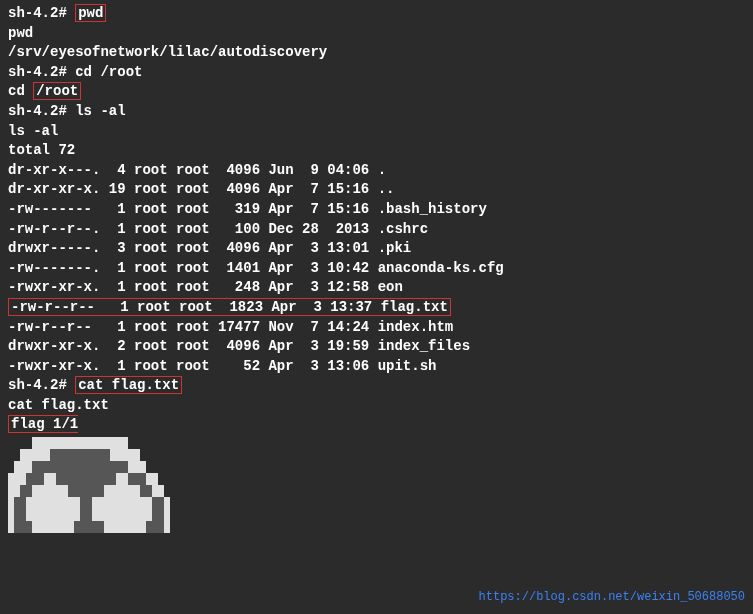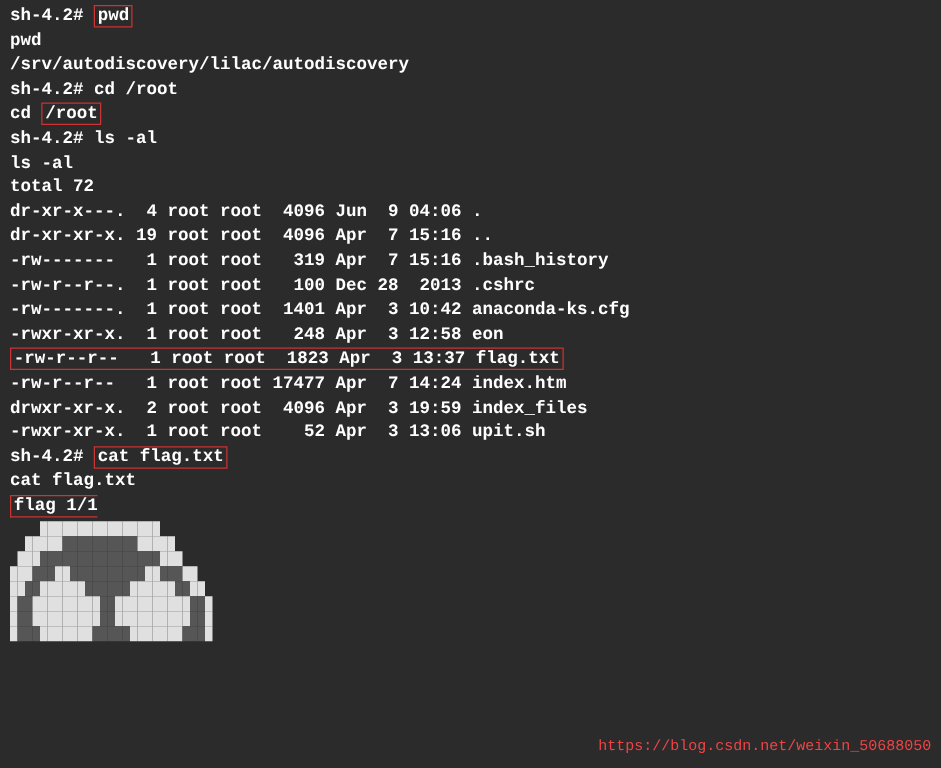--- a/index.html
+++ b/index.html
@@ -40,47 +40,48 @@
       height: 12px;
       display: inline-block;
     }
     .w { background: #e0e0e0; }
     .g { background: #565656; }
     .b { background: transparent; }
     .watermark {
       position: absolute;
       bottom: 8px;
       right: 8px;
-      color: #ef4444;
+      color: #3b82f6;
       font-size: 12px;
       font-weight: normal;
     }
   </style>
 </head>
 <body>
 
 <div class="line"><span>sh-4.2#</span> <span class="highlight-box">pwd</span></div>
 <div class="line">pwd</div>
-<div class="line">/srv/autodiscovery/lilac/autodiscovery</div>
+<div class="line">/srv/eyesofnetwork/lilac/autodiscovery</div>
 <div class="line"><span>sh-4.2#</span> <span>cd </span><span>/root</span></div>
 <div class="line"><span>cd </span><span class="highlight-box">/root</span></div>
 <div class="line"><span>sh-4.2#</span> <span>ls -al</span></div>
 <div class="line">ls -al</div>
 <div class="line">total 72</div>
 <div id="rows-container">
     <div class="line">dr-xr-x---.  4 root root  4096 Jun  9 04:06 .</div>
     <div class="line">dr-xr-xr-x. 19 root root  4096 Apr  7 15:16 ..</div>
     <div class="line">-rw-------   1 root root   319 Apr  7 15:16 .bash_history</div>
     <div class="line">-rw-r--r--.  1 root root   100 Dec 28  2013 .cshrc</div>
+    <div class="line">drwxr-----.  3 root root  4096 Apr  3 13:01 .pki</div>
     <div class="line">-rw-------.  1 root root  1401 Apr  3 10:42 anaconda-ks.cfg</div>
     <div class="line">-rwxr-xr-x.  1 root root   248 Apr  3 12:58 eon</div>
   </div>
 <div class="line"><span class="highlight-box">-rw-r--r--   1 root root  1823 Apr  3 13:37 flag.txt</span></div>
 <div id="rows2-container">
-    <div class="line">-rw-r--r--   1 root root 17477 Apr  7 14:24 index.htm</div>
+    <div class="line">-rw-r--r--   1 root root 17477 Nov  7 14:24 index.htm</div>
     <div class="line">drwxr-xr-x.  2 root root  4096 Apr  3 19:59 index_files</div>
     <div class="line">-rwxr-xr-x.  1 root root    52 Apr  3 13:06 upit.sh</div>
   </div>
 <div class="line"><span>sh-4.2#</span> <span class="highlight-box">cat flag.txt</span></div>
 <div class="line">cat flag.txt</div>
 <div class="line"><span class="highlight-box-start">flag 1/1</span></div>
 
 <div class="art-area" id="art">
     <div class="art-row">
       <span class="px b"></span>

